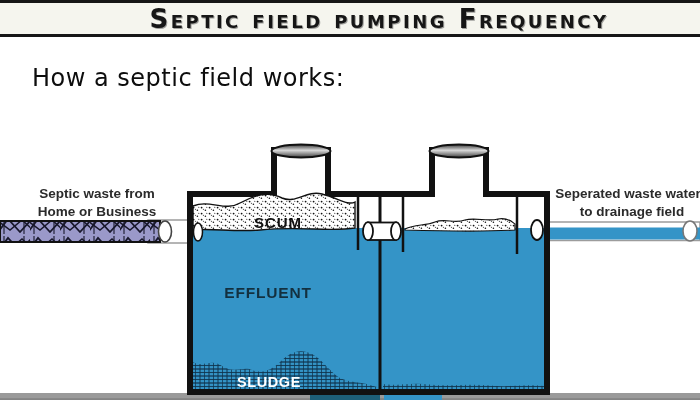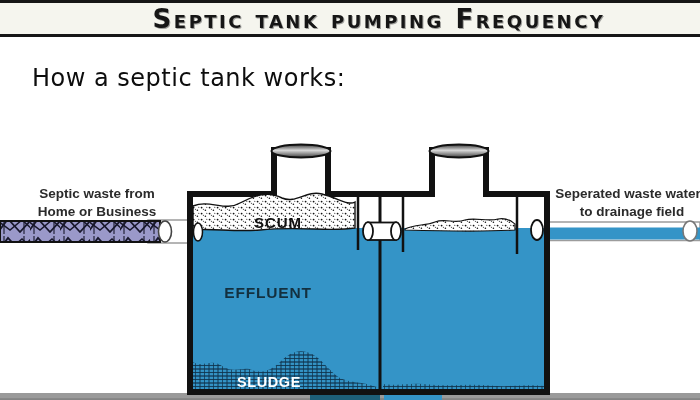--- a/index.html
+++ b/index.html
@@ -34,24 +34,24 @@
   .scum-t{font-family:"Liberation Sans",sans-serif;font-weight:900;font-size:15px;fill:#101010;letter-spacing:1px;}
   .effl-t{font-family:"Liberation Sans",sans-serif;font-weight:bold;font-size:15.5px;fill:#13303f;letter-spacing:.8px;}
   .slud-t{font-family:"Liberation Sans",sans-serif;font-weight:900;font-size:14.5px;fill:#ffffff;letter-spacing:.6px;}
 </style>
 </head>
 <body>
 
 <div class="screen">
 
   <header class="titlebar">
-    <span class="title">Septic tank pumping Frequency</span>
+    <span class="title">Septic field pumping Frequency</span>
   </header>
 
-  <h2 class="subtitle">How a septic tank works:</h2>
+  <h2 class="subtitle">How a septic field works:</h2>
 
   <svg class="diagram" viewBox="0 0 700 260" xmlns="http://www.w3.org/2000/svg">
     <defs>
 
       <pattern id="pipePat" patternUnits="userSpaceOnUse" width="30" height="19">
         <rect width="30" height="19" fill="#9a99c9"></rect>
         <path d="M-2,16 L8,3 L20,16 L32,3" stroke="#17172b" stroke-width="1.8" fill="none"></path>
         <path d="M-2,5 L10,14 L22,4 L32,13" stroke="#17172b" stroke-width="1.5" fill="none"></path>
         <path d="M4,1 L4,18 M24,1 L24,18" stroke="#17172b" stroke-width="1.1" fill="none"></path>
       </pattern>

